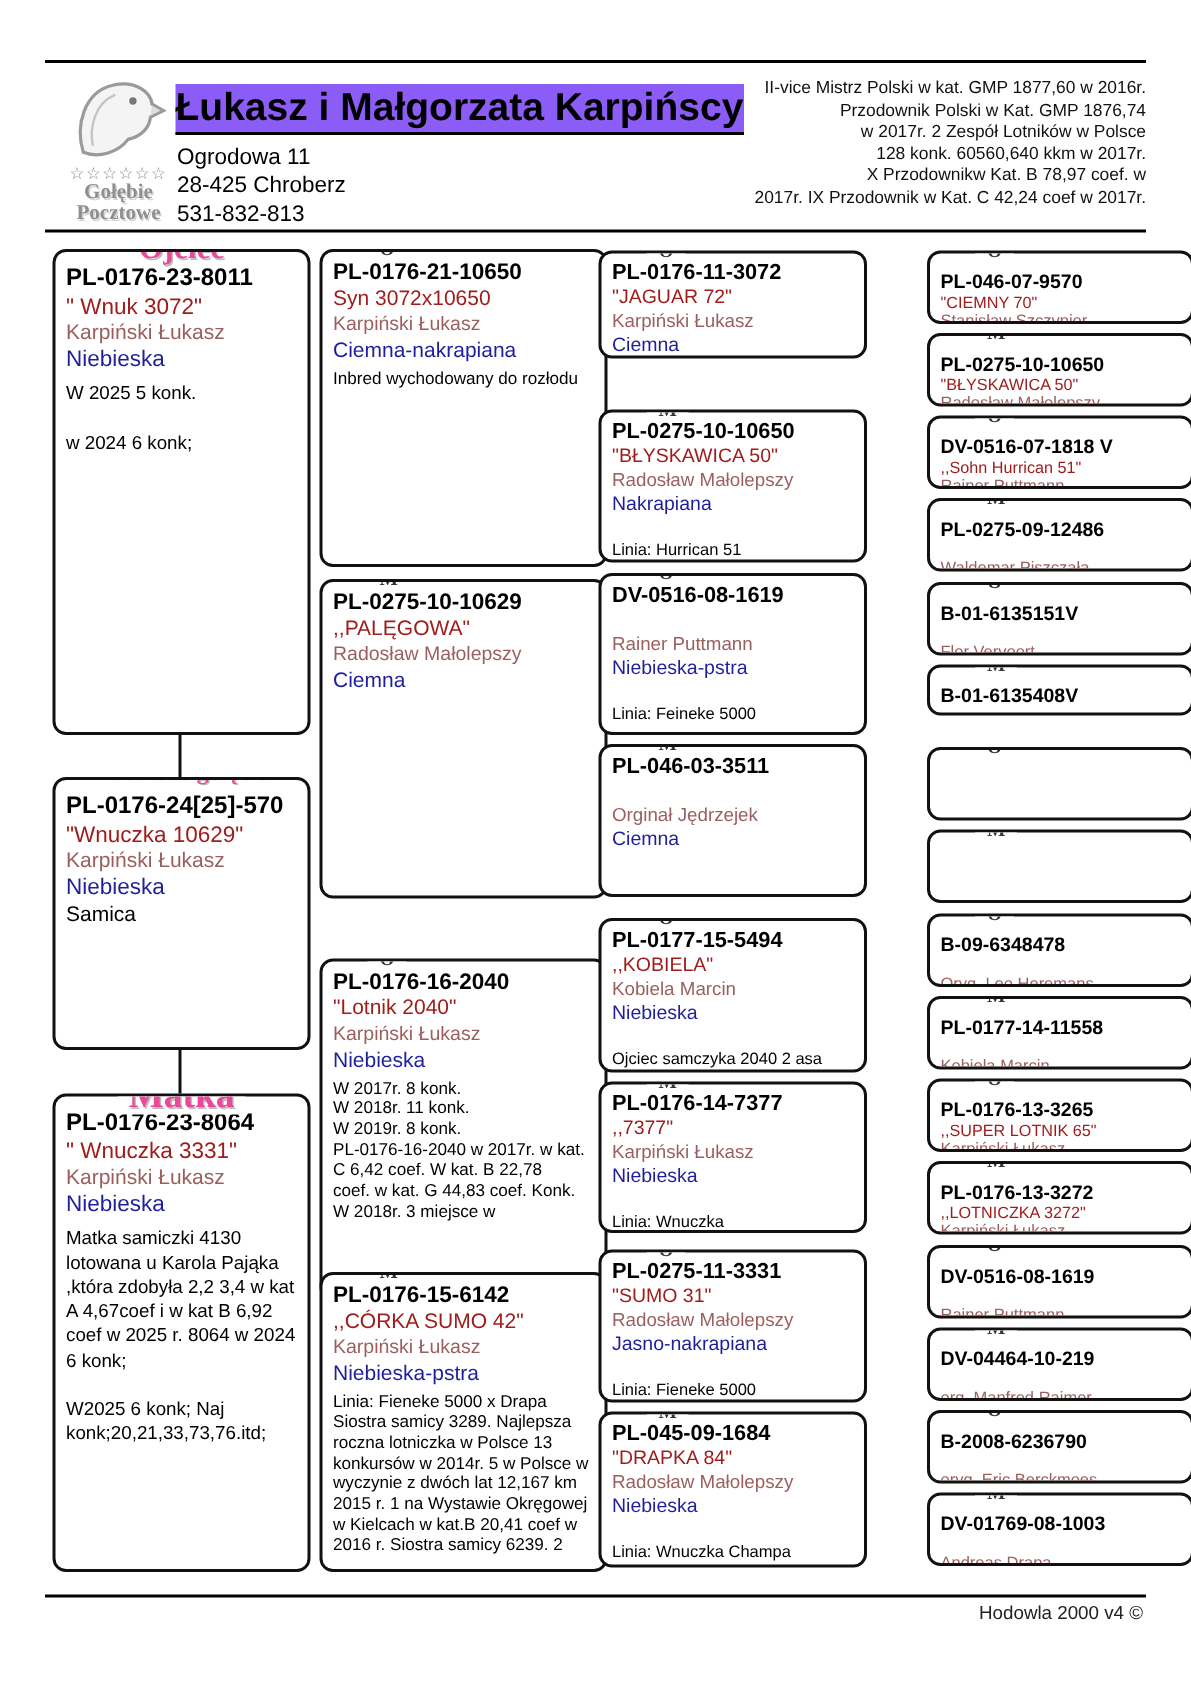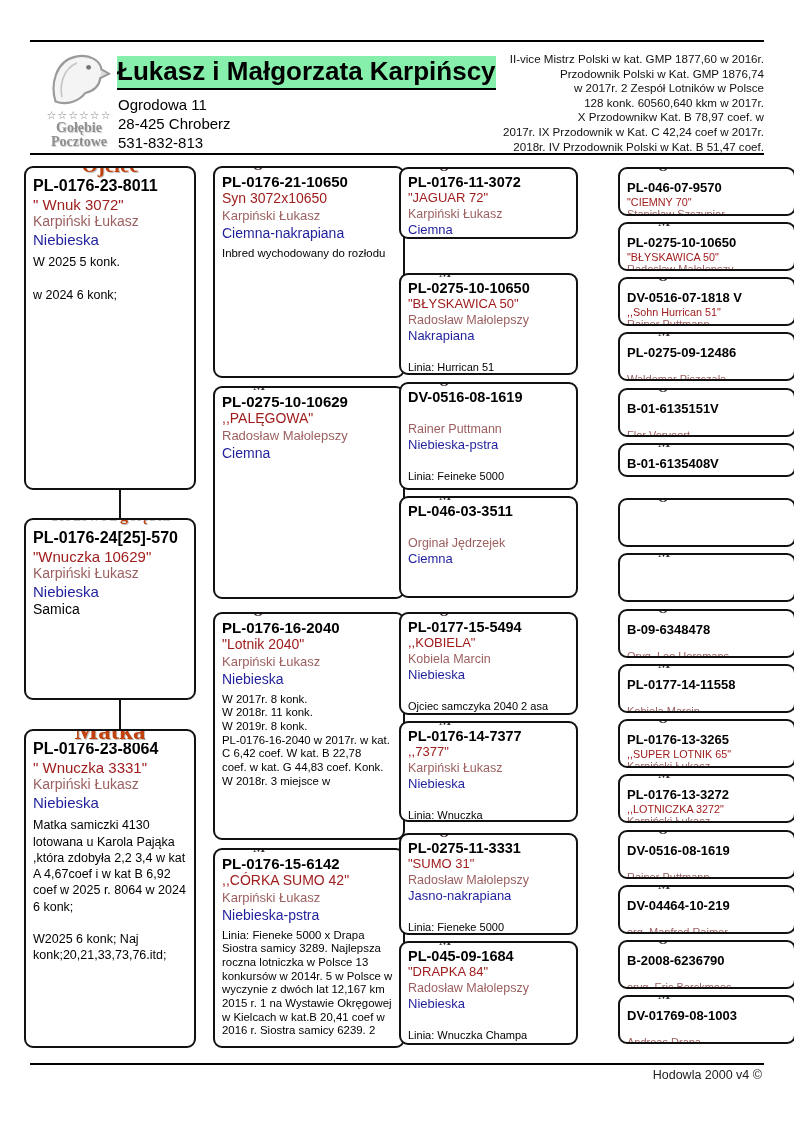--- a/index.html
+++ b/index.html
@@ -3,30 +3,30 @@
 <meta charset="utf-8">
 <style>
   html,body{margin:0;padding:0;background:#fff;}
   body{width:794px;height:1123px;position:relative;font-family:"Liberation Sans",sans-serif;color:#000;overflow:hidden;}
   .rule{position:absolute;left:30px;width:734px;height:2px;background:#000;}
   .vline{position:absolute;width:2px;background:#111;}
   
   .logo{position:absolute;left:40px;top:50px;width:78px;text-align:center;}
   .stars{font-size:11px;color:#8a8a8a;letter-spacing:1px;line-height:1;}
   .logotxt{font-family:"Liberation Serif",serif;font-weight:bold;font-size:14px;color:#8f8f8f;line-height:1.0;text-shadow:1px 1px 0 #d5d5d5;}
-  .title{position:absolute;left:117px;top:56px;font-size:26px;font-weight:bold;border-bottom:2px solid #000;padding-bottom:1px;white-space:nowrap;background:#86efac;}
+  .title{position:absolute;left:117px;top:56px;font-size:26px;font-weight:bold;border-bottom:2px solid #000;padding-bottom:1px;white-space:nowrap;background:#8b5cf6;}
   .addr{position:absolute;left:118px;top:96px;font-size:15px;line-height:1.25;}
   .achv{position:absolute;right:30px;top:52px;width:372px;text-align:right;font-size:11.6px;line-height:1.26;color:#111;}
   
   .box{position:absolute;background:#fff;border:2px solid #111;border-radius:9px;box-sizing:border-box;padding:5px 7px 4px 7px;display:flex;flex-direction:column;overflow:hidden;}
-  .c1{left:24px;width:172px;}
+  .c1{left:35px;width:172px;}
   .c2{left:213px;width:192px;}
   .c3{left:399px;width:179px;}
   .c4{left:582px;width:178px;}
-  .glabel{position:absolute;top:-13px;left:50%;transform:translateX(-50%);background:#fff;padding:0 7px;font-family:"Liberation Serif",serif;font-weight:bold;color:#c2410c;white-space:nowrap;text-shadow:1px 1px 0 #bdbdbd;line-height:1;}
+  .glabel{position:absolute;top:-13px;left:50%;transform:translateX(-50%);background:#fff;padding:0 7px;font-family:"Liberation Serif",serif;font-weight:bold;color:#ec4899;white-space:nowrap;text-shadow:1px 1px 0 #bdbdbd;line-height:1;}
   .sex{position:absolute;top:-9px;left:30px;background:#fff;padding:0 8px;font-family:"Liberation Serif",serif;font-weight:bold;font-size:13px;color:#3a2d2d;line-height:1;}
   .box{position:absolute;}
   .tl::before{content:"";position:absolute;left:-9px;top:50%;width:9px;height:2px;background:#111;}
   .tr::after{content:"";position:absolute;right:-9px;top:50%;width:9px;height:2px;background:#111;}
   .c4.tl::before{left:-5px;width:5px;}
   .ring{font-weight:bold;color:#000;}
   .name{color:#a01d1d;}
   .owner{color:#9c5f5f;}
   .plum{color:#1f1f9c;}
   .desc{color:#000;white-space:pre-line;}
@@ -73,21 +73,20 @@
   <div class="logotxt">Pocztowe</div>
 </div>
 
 <div class="achv">
   <div>II-vice Mistrz Polski w kat. GMP 1877,60 w 2016r.</div>
   <div>Przodownik Polski w Kat. GMP 1876,74</div>
   <div>w 2017r. 2 Zespół Lotników w Polsce</div>
   <div>128 konk. 60560,640 kkm w 2017r.</div>
   <div>X Przodownikw Kat. B 78,97 coef. w</div>
   <div>2017r. IX Przodownik w Kat. C 42,24 coef w 2017r.</div>
-  <div>2018r. IV Przodownik Polski w Kat. B 51,47 coef.</div>
 </div>
 
 <div class="title">Łukasz i Małgorzata Karpińscy</div>
 
 <div class="addr">
   <div>Ogrodowa 11</div>
   <div>28-425 Chroberz</div>
   <div>531-832-813</div>
 </div>
 
@@ -138,21 +137,21 @@
 </section>
 
 <section class="box g2 c2 tl tr" style="top:386px;height:213px">
   <span class="sex">M</span>
   <div class="ring">PL-0275-10-10629</div>
   <div class="name">,,PALĘGOWA"</div>
   <div class="owner">Radosław Małolepszy</div>
   <div class="plum">Ciemna</div>
 </section>
 
-<section class="box g2 c2 tl tr" style="top:612px;height:228px">
+<section class="box g2 c2 tl tr" style="top:639px;height:228px">
   <span class="sex">O</span>
   <div class="ring">PL-0176-16-2040</div>
   <div class="name">"Lotnik 2040"</div>
   <div class="owner">Karpiński Łukasz</div>
   <div class="plum">Niebieska</div>
   <div class="desc">W 2017r. 8 konk.
 W 2018r. 11 konk.
 W 2019r. 8 konk.
 PL-0176-16-2040 w 2017r.  w kat. C 6,42 coef. W kat. B 22,78
 coef. w kat. G 44,83 coef. Konk.

